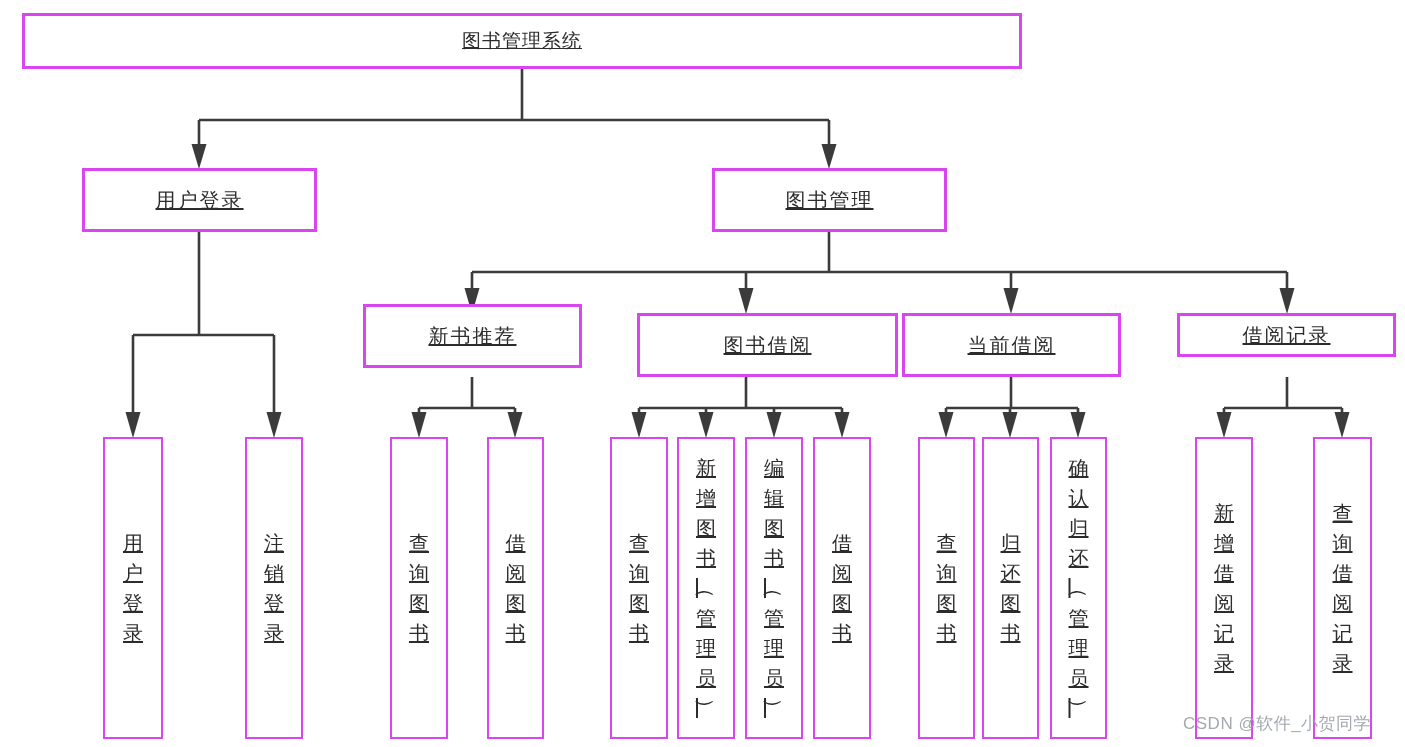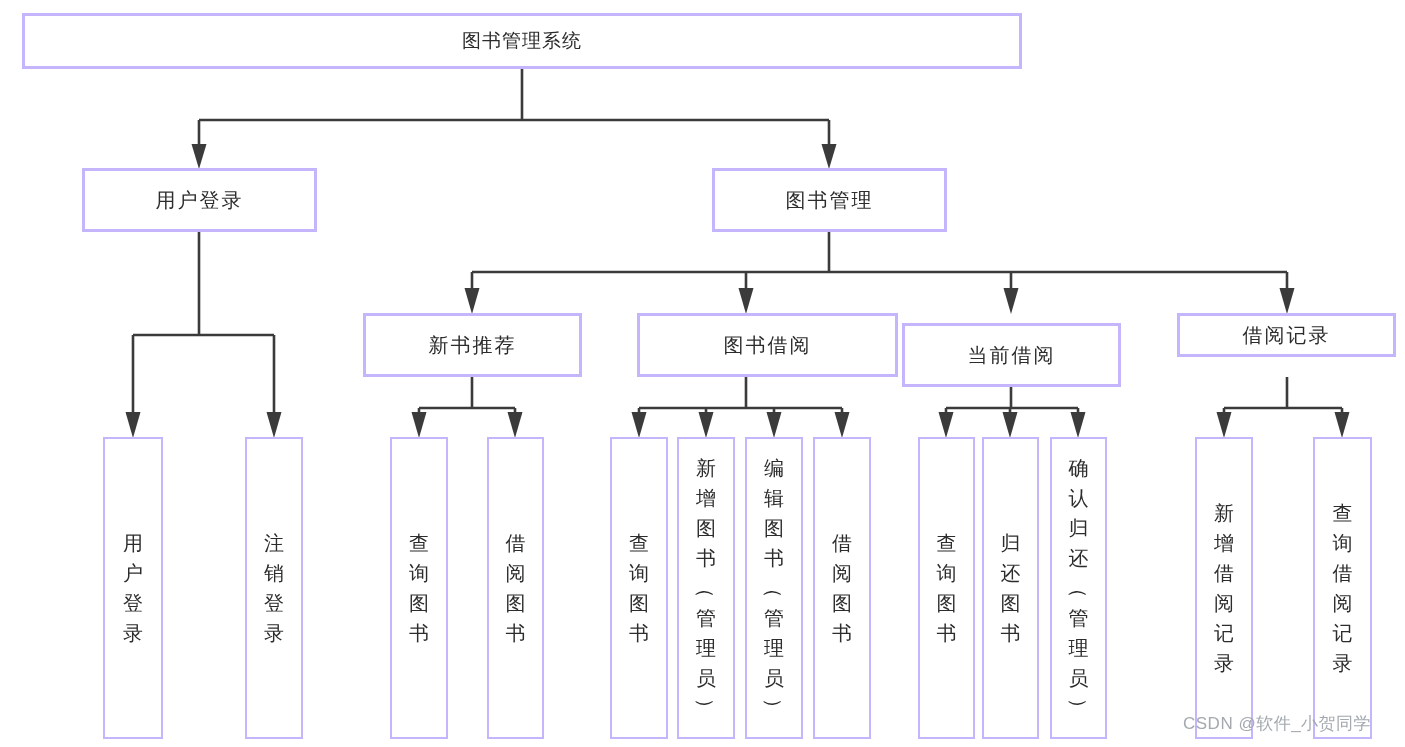--- a/index.html
+++ b/index.html
@@ -12,26 +12,27 @@
   }
   #canvas { position: absolute; inset: 0; width: 1405px; height: 747px; }
   svg.connectors { position: absolute; left: 0; top: 0; z-index: 1; }
   svg.connectors path { stroke: #3b3b3b; stroke-width: 2.6; fill: none; }
   svg.connectors polygon { fill: #3b3b3b; stroke: none; }
 
   .node {
     position: absolute;
     box-sizing: border-box;
     background: #ffffff;
-    border: 3px solid #c4b5fd;
+    border: 3px solid #d946ef;
     display: flex;
     align-items: center;
     justify-content: center;
     z-index: 2;
     text-align: center;
+    text-decoration: underline;
   }
   .node.h { font-size: 20px; letter-spacing: 2px; }
   .node.root { font-size: 19px; letter-spacing: 1px; }
   .node.leaf {
     border-width: 2.6px;
     flex-direction: column;
     font-size: 20px;
   }
   .node.leaf div { line-height: 30px; height: 30px; width: 100%; text-align: center; }
   .node.leaf div.paren { transform: rotate(90deg); }
@@ -92,23 +93,23 @@
       <polygon points="1216.5,412 1231.5,412 1224,438"></polygon>
       <polygon points="1334.5,412 1349.5,412 1342,438"></polygon>
     </g>
   </svg>
 
   <div class="node root" style="left:22px;top:13px;width:1000px;height:56px;">图书管理系统</div>
 
   <div class="node h" style="left:82px;top:168px;width:235px;height:64px;">用户登录</div>
   <div class="node h" style="left:712px;top:168px;width:235px;height:64px;">图书管理</div>
 
-  <div class="node h" style="left:363px;top:313px;width:219px;height:64px;">新书推荐</div>
+  <div class="node h" style="left:363px;top:304px;width:219px;height:64px;">新书推荐</div>
   <div class="node h" style="left:637px;top:313px;width:261px;height:64px;">图书借阅</div>
-  <div class="node h" style="left:902px;top:323px;width:219px;height:64px;">当前借阅</div>
+  <div class="node h" style="left:902px;top:313px;width:219px;height:64px;">当前借阅</div>
   <div class="node h" style="left:1177px;top:313px;width:219px;height:44px;">借阅记录</div>
 
   <div class="node leaf" style="left:103px;top:437px;width:60px;height:302px;">
       <div>用</div>
       <div>户</div>
       <div>登</div>
       <div>录</div>
     </div>
   <div class="node leaf" style="left:245px;top:437px;width:58px;height:302px;">
       <div>注</div>

